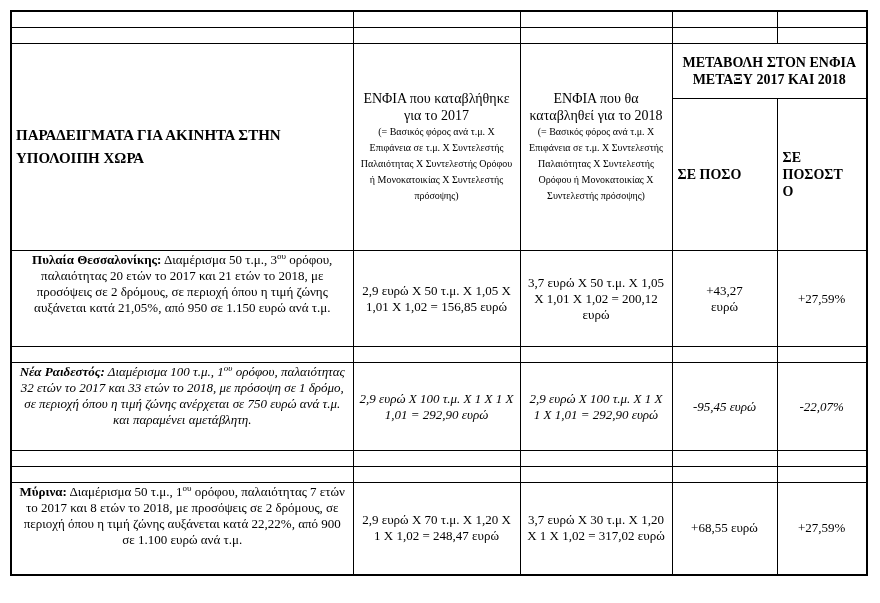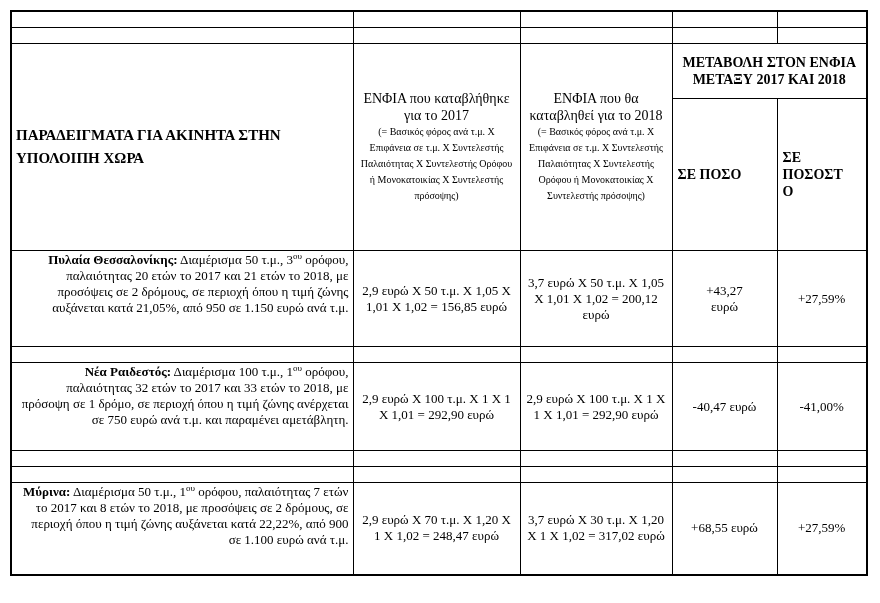--- a/index.html
+++ b/index.html
@@ -2,21 +2,21 @@
 <html><head>
 <meta charset="utf-8">
 <style>
   html,body{margin:0;padding:0;background:#ffffff;}
   body{width:880px;height:603px;overflow:hidden;color:#000;}
   .page{padding:10px 0 0 10px;}
   table{border-collapse:collapse;table-layout:fixed;width:856px;border:2px solid #000;}
   td{border:1px solid #000;font-family:"Liberation Serif",serif;font-size:13px;line-height:16px;
      color:#000;padding:2px 5px;vertical-align:middle;overflow:hidden;}
   tr.r-empty td{height:15px;padding:0 5px;}
-  .c-desc{text-align:right;vertical-align:top;padding:1px 4px 2px 4px;}
+  .c-desc{text-align:center;vertical-align:top;padding:1px 4px 2px 4px;}
   .c-center{text-align:center;}
   .hdr-examples{font-weight:bold;font-size:15px;line-height:23px;text-align:left;padding-left:4px;}
   .hdr-examples .w260{display:inline-block;max-width:268px;}
   .hdr-title{display:block;font-weight:normal;font-size:14px;line-height:17px;}
   .hdr-formula{display:block;font-size:10px;line-height:16px;}
   .hdr-change{font-weight:bold;font-size:14px;line-height:17px;text-align:center;}
   .hdr-sub{font-weight:bold;font-size:14px;line-height:17px;}
   .hdr-sub .narrow{display:inline-block;max-width:62px;overflow-wrap:break-word;}
   .amt{white-space:pre-line;}
   b.loc{font-weight:bold;}
@@ -82,28 +82,28 @@
       <td class="c-center">+27,59%</td>
     </tr>
     <tr class="r-empty">
       <td></td>
       <td></td>
       <td></td>
       <td></td>
       <td></td>
     </tr>
 
-    <tr style="height:88px;">
+    <tr style="height:88px;font-style:italic;">
       <td class="c-desc">
         <b class="loc">Νέα Ραιδεστός:</b><span> Διαμέρισμα 100 τ.μ., 1</span><sup>ου</sup><span> ορόφου, παλαιότητας 32 ετών το 2017 και 33 ετών το 2018, με πρόσοψη σε 1 δρόμο, σε περιοχή όπου η τιμή ζώνης ανέρχεται σε 750 ευρώ ανά τ.μ. και παραμένει αμετάβλητη.</span>
       </td>
       <td class="c-center">2,9 ευρώ Χ 100 τ.μ. Χ 1 Χ 1 Χ 1,01 = 292,90 ευρώ</td>
       <td class="c-center">2,9 ευρώ Χ 100 τ.μ. Χ 1 Χ 1 Χ 1,01 = 292,90 ευρώ</td>
-      <td class="c-center amt">-40,47 ευρώ</td>
-      <td class="c-center">-41,00%</td>
+      <td class="c-center amt">-95,45 ευρώ</td>
+      <td class="c-center">-22,07%</td>
     </tr>
     <tr class="r-empty">
       <td></td>
       <td></td>
       <td></td>
       <td></td>
       <td></td>
     </tr>
     <tr class="r-empty">
       <td></td>

